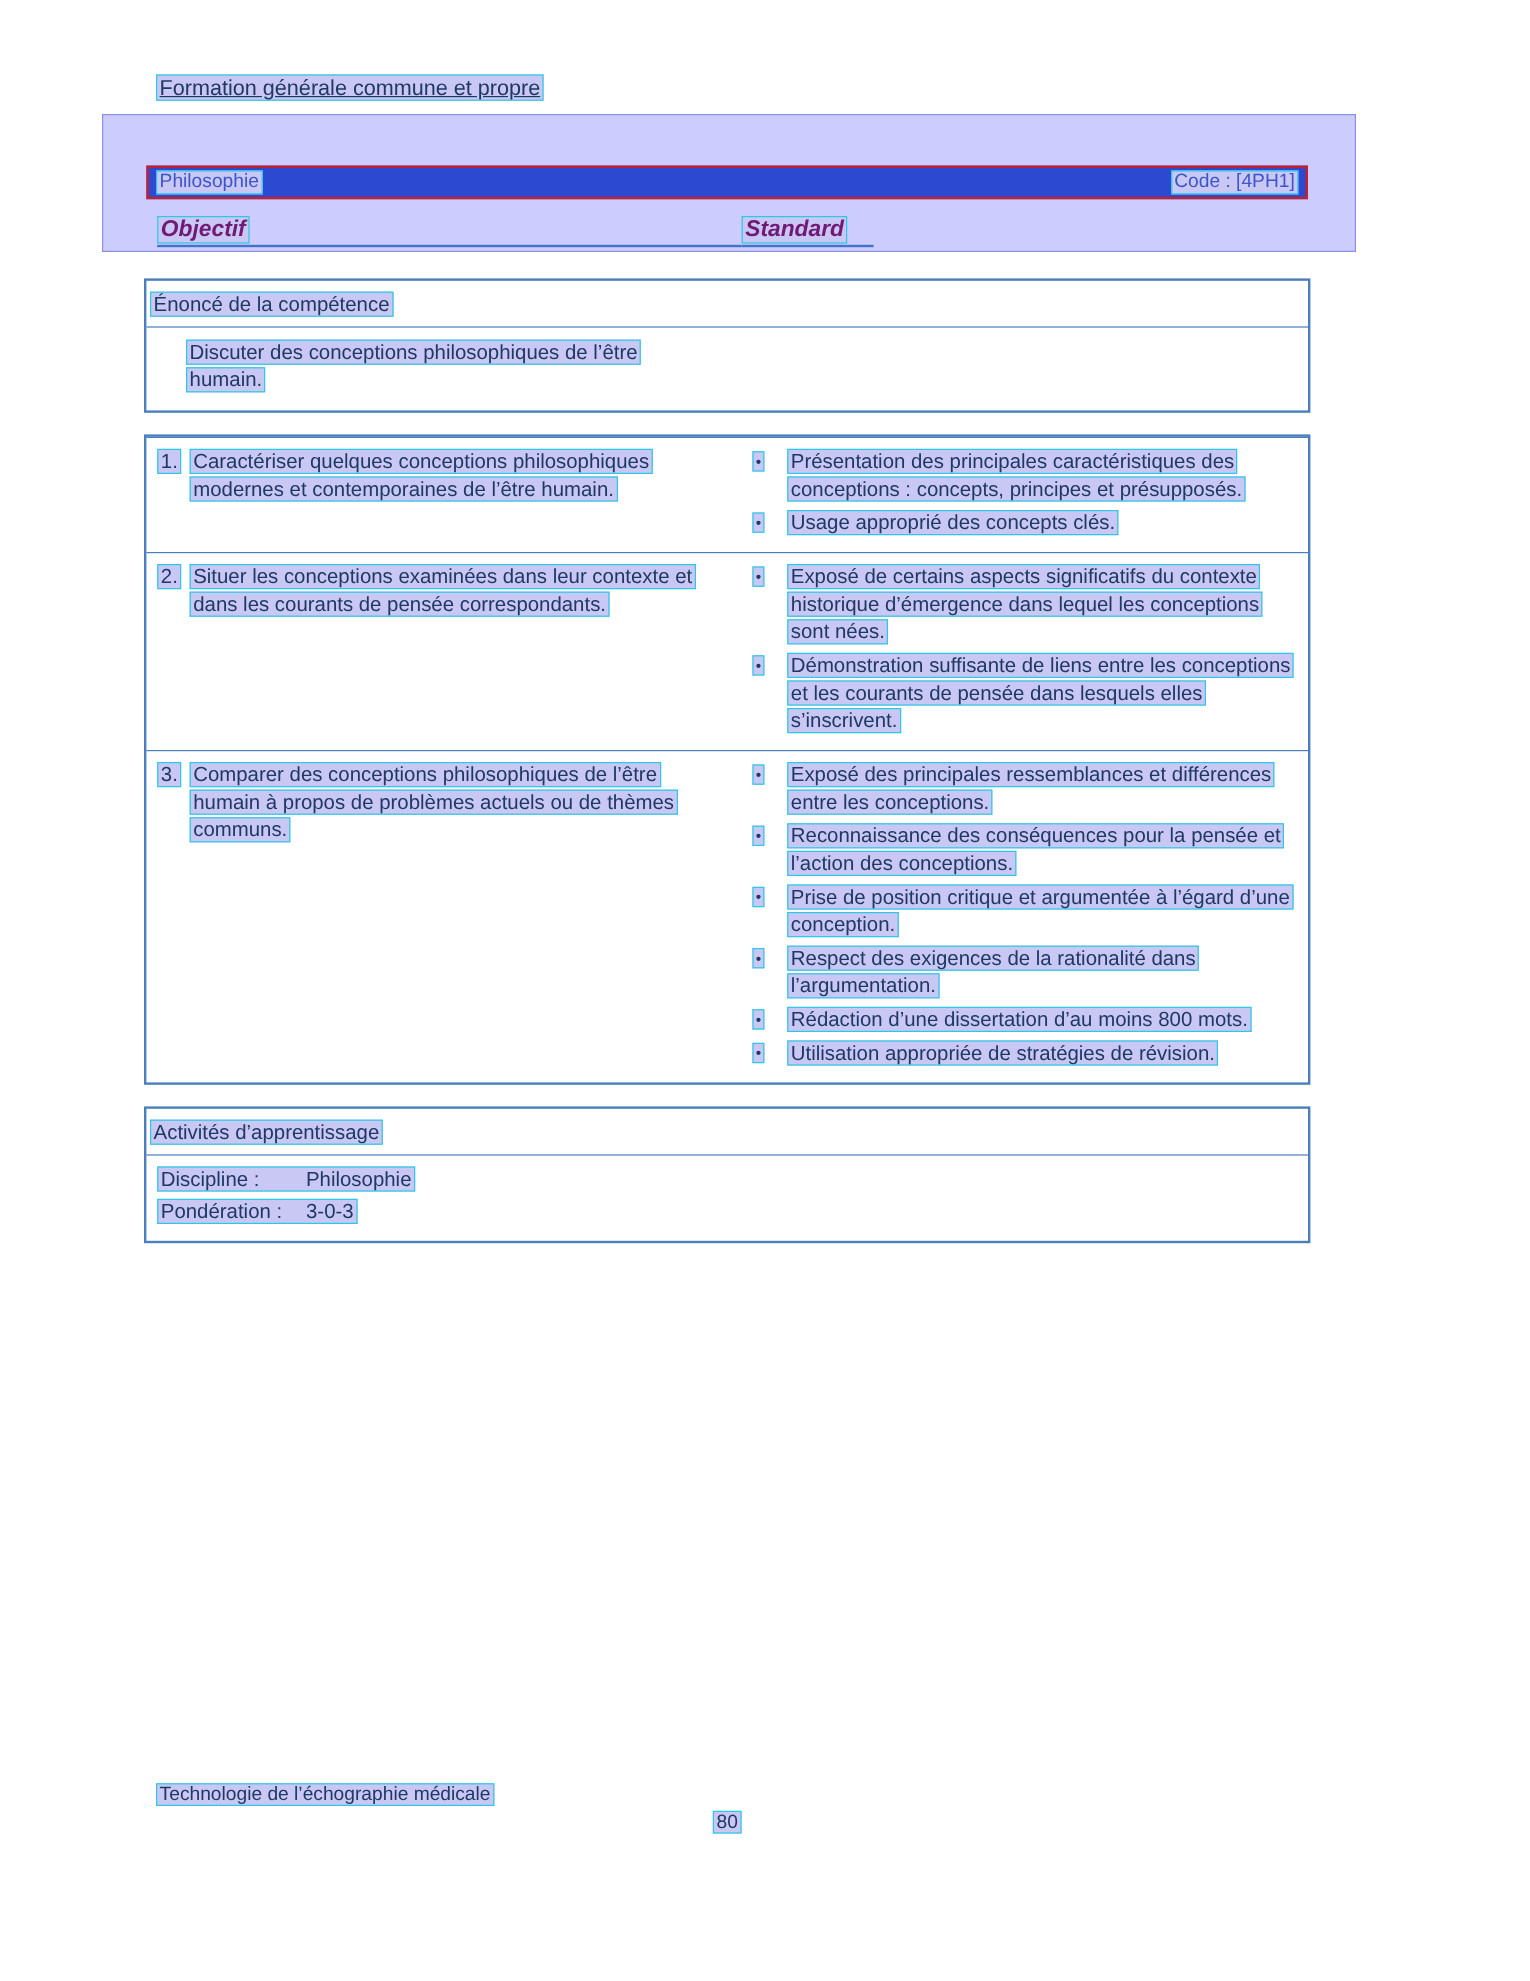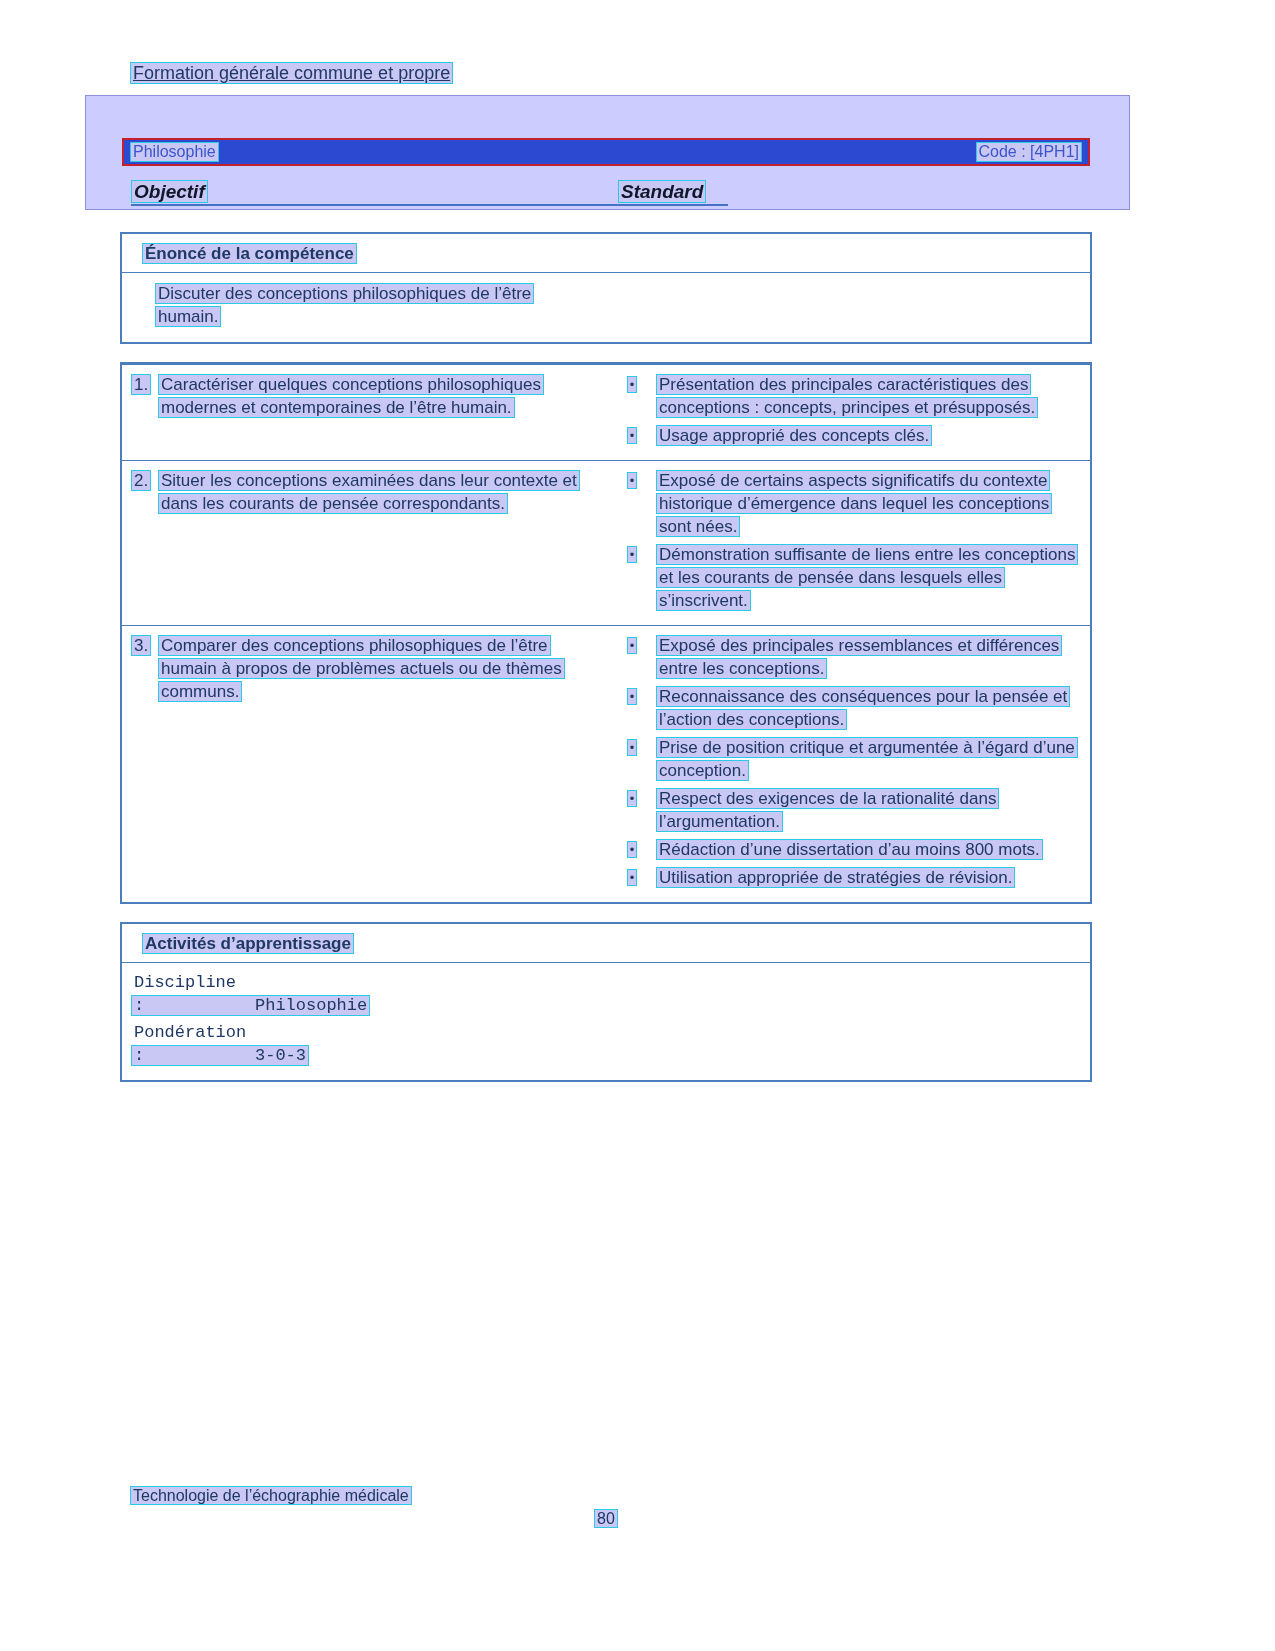--- a/index.html
+++ b/index.html
@@ -27,48 +27,48 @@
   }
   .title-bar {
     position:absolute; left:36px; top:42px; width:968px; height:28px;
     background:#2c49d2; border:2px solid #c3202f;
     display:flex; justify-content:space-between; align-items:center;
     padding:0 6px; font-size:16px; line-height:18px;
   }
   .title-bar .hl { color:#3b55cc; }
   .band-headings {
     position:absolute; left:45px; top:84px;
-    font-size:19px; font-weight:bold; font-style:italic; color:#0f172a;
+    font-size:19px; font-weight:bold; font-style:italic; color:#701a75;
     line-height:24px;
   }
   .heading-obj { display:inline-block; width:487px; border-bottom:2px solid #4472c4; }
   .heading-std { display:inline-block; width:110px; border-bottom:2px solid #4472c4; }
 
   
   .tbl { margin-left:120px; width:972px; border:2px solid #4a7ebc; background:#ffffff; }
-  .tbl-head { padding:8px 9px 7px 20px; font-weight:bold; border-bottom:1px solid #4a7ebc; }
+  .tbl-head { padding:8px 9px 7px 3px; font-weight:normal; border-bottom:1px solid #4a7ebc; }
   .t1 { margin-top:22px; }
   .t1-body { padding:9px 9px 14px 9px; }
   .t1-body .wrap { width:450px;padding-left:24px; }
 
   .t2 { margin-top:18px; }
   .t2-head { display:grid; grid-template-columns:492px 1fr; font-weight:bold; }
   .t2-head > div { padding:8px 9px 7px 9px; }
   .t2-row { display:grid; grid-template-columns:492px 1fr; border-top:1px solid #4a7ebc; padding:8px 0 13px 0; }
   .elem { padding:0 14px 0 9px; display:flex; align-items:flex-start; }
   .elem .num { flex:0 0 27px; }
   .elem .txt { flex:1; }
   .crit { padding:0 12px 0 10px; }
   .crit-item { display:flex; align-items:flex-start; margin-top:5px; }
   .crit-item:first-child { margin-top:0; }
   .crit-item .bullet { flex:0 0 16px; margin-right:16px; text-align:center; font-size:13px; }
   .crit-item .ctext { flex:1; }
 
   .t3 { margin-top:18px; }
-  .t3-body { padding:8px 18px 13px 9px;font-family:Liberation Mono, monospace; }
+  .t3-body { padding:8px 18px 13px 9px; }
   .act-line { margin-top:4px; }
   .act-line:first-child { margin-top:0; }
   .act .lab { display:inline-block; width:121px; }
 
   
   .footer-left { position:absolute; left:130px; top:1484px; font-size:16px; }
   .footer-left .hl { }
   .page-num { position:absolute; left:120px; top:1507px; width:972px; text-align:center; font-size:16px; }
 </style>
 </head>

